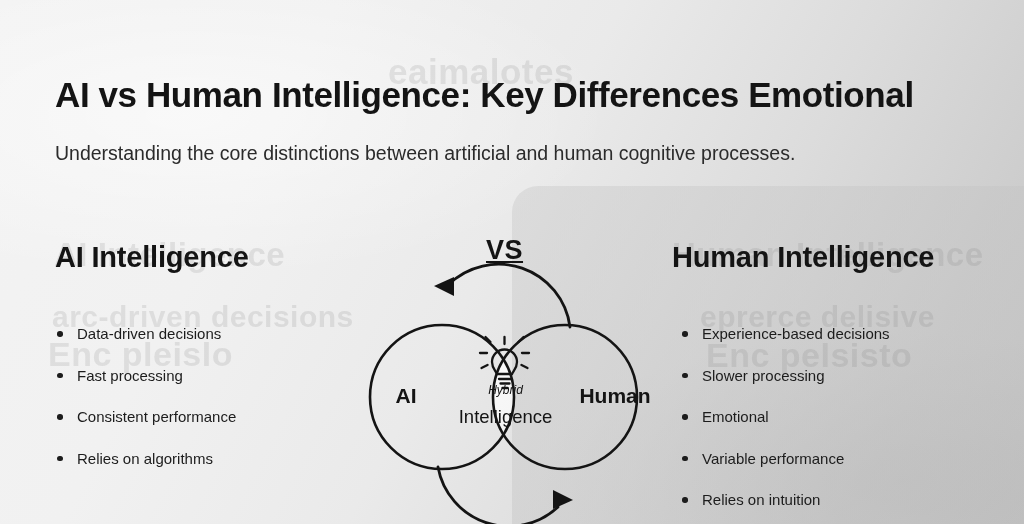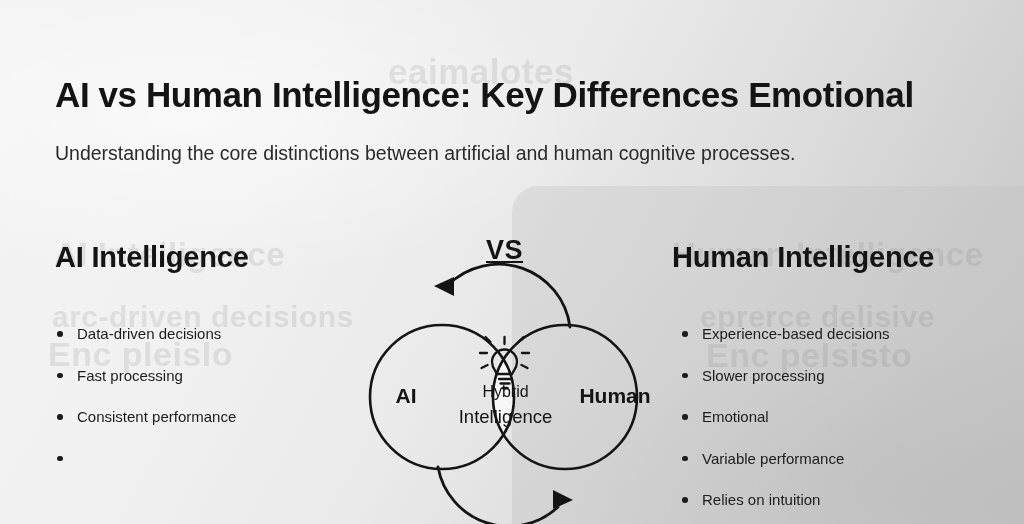--- a/index.html
+++ b/index.html
@@ -146,21 +146,21 @@
   #label-ai {
     left: 376px; top: 384px; width: 60px;
     font-size: 21px; font-weight: 600;
   }
   #label-human {
     left: 560px; top: 384px; width: 110px;
     font-size: 21px; font-weight: 600;
   }
   #label-hybrid-1 {
     left: 448px; top: 383px; width: 115px;
-    font-size: 16px; font-weight: 500;
+    font-size: 12px; font-weight: 500; font-style: italic;
   }
   #label-hybrid-2 {
     left: 438px; top: 406px; width: 135px;
     font-size: 18.5px; font-weight: 500;
   }
 </style>
 </head>
 <body>
 
 <div id="stage">
@@ -177,21 +177,21 @@
   <div class="wm" id="wm-r2">Enc pelsisto</div>
 
   <div id="page-title">AI vs Human Intelligence: Key Differences Emotional</div>
   <div id="page-subtitle">Understanding the core distinctions between artificial and human cognitive processes.</div>
 
   <div class="col-heading" id="ai-heading">AI Intelligence</div>
   <ul class="bullet-list" id="ai-list">
     <li><span class="dot"></span><span>Data-driven decisions</span></li>
     <li><span class="dot"></span><span>Fast processing</span></li>
     <li><span class="dot"></span><span>Consistent performance</span></li>
-    <li><span class="dot"></span></li>
+    <li><span class="dot"></span><span>Relies on algorithms</span></li>
   </ul>
 
   <div class="col-heading" id="human-heading">Human Intelligence</div>
   <ul class="bullet-list" id="human-list">
     <li><span class="dot"></span><span>Experience-based decisions</span></li>
     <li><span class="dot"></span><span>Slower processing</span></li>
     <li><span class="dot"></span><span>Emotional</span></li>
     <li><span class="dot"></span><span>Variable performance</span></li>
     <li><span class="dot"></span><span>Relies on intuition</span></li>
   </ul>

